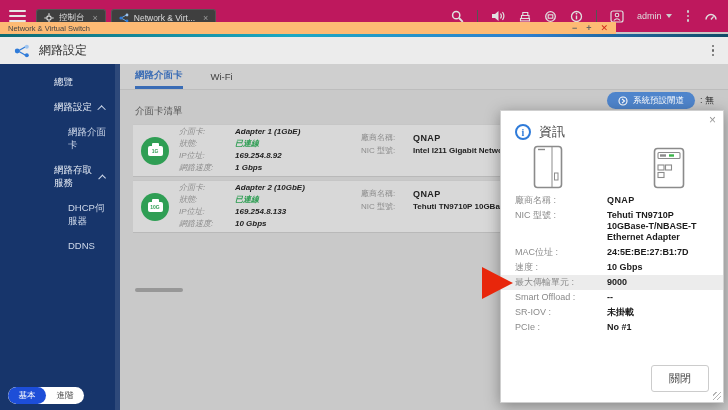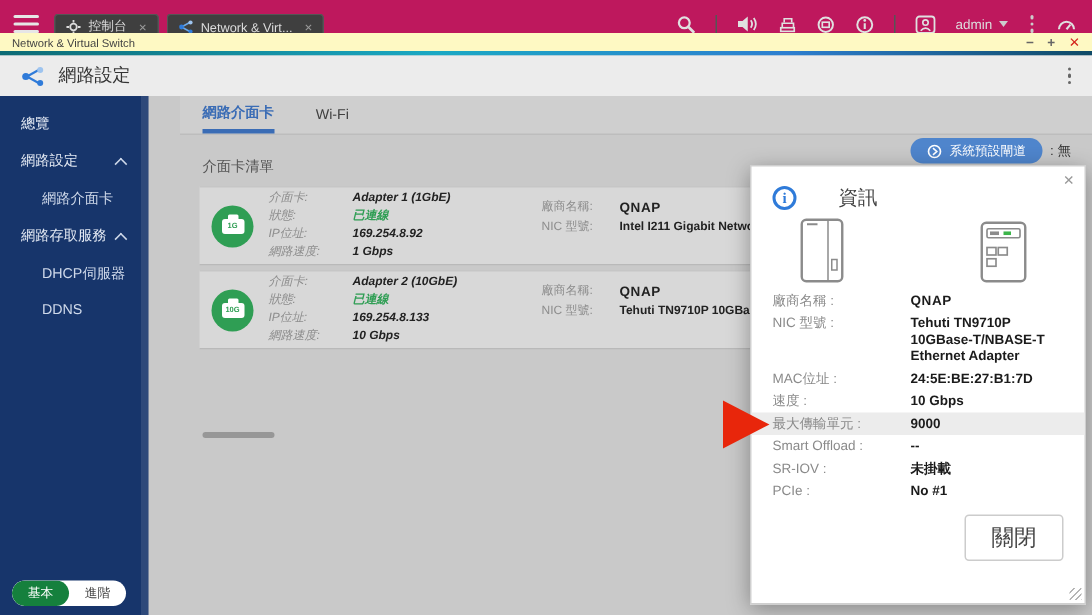--- a/index.html
+++ b/index.html
@@ -15,41 +15,41 @@
   .topbar .spacer { flex:1; }
   .top-icons { display:flex; align-items:center; gap:13px; margin-right:10px;text-align:right; }
   .tdiv { width:1px; height:12px; background:#555; }
   .admin-box { display:flex; align-items:center; gap:4px; color:#ddd; font-size:9px; }
   .caret-down { width:0; height:0; border-left:3.5px solid transparent; border-right:3.5px solid transparent; border-top:4px solid #ccc; }
   .kebab { display:flex; flex-direction:column; gap:2px; padding:2px; }
   .kebab i { width:2.5px; height:2.5px; border-radius:50%; background:#ccc; display:block; }
   .kebab.dark i { background:#666; }
 
   
-  .window-bar { position:absolute; left:0; top:22px; width:728px; height:12px; background:#fef9c3; display:flex; align-items:center; padding:0 8px; font-size:7.5px; color:#444; z-index:3; }
+  .window-bar { position:absolute; left:0; top:22px; width:616px; height:12px; background:#fdba74; display:flex; align-items:center; padding:0 8px; font-size:7.5px; color:#444; z-index:3; }
   .win-controls { margin-left:auto; display:flex; gap:9px; align-items:center; font-weight:bold; }
   .win-controls .wc { font-size:9px; color:#666; cursor:pointer; }
   .win-controls .wc.close { color:#d4261c; }
   .gradient-line { position:absolute; left:0; top:34px; width:728px; height:3px; background:linear-gradient(90deg,#0d6b74,#1ba9c4 40%,#2e7fd0 72%,#0f4a66); z-index:3; }
 
   
   .app-header { position:absolute; left:0; top:37px; width:728px; height:27px; background:#ececec; display:flex; align-items:center; padding:0 12px 0 14px; z-index:3; }
   .app-title { font-size:12px; color:#333; margin-left:9px; }
   .app-header .kebab { margin-left:auto; }
 
   
-  .sidebar { position:absolute; left:0; top:64px; width:99px; height:346px; background:#17356b; z-index:2; }
+  .sidebar { position:absolute; left:0; top:64px; width:120px; height:346px; background:#17356b; z-index:2;padding-left:40px; }
   .sidebar::after { content:""; position:absolute; right:0; top:0; bottom:0; width:5px; background:rgba(255,255,255,.10); }
   .side-item { padding:6px 14px; font-size:9.5px; color:#e4eaf4; cursor:pointer; display:flex; align-items:center; }
   .side-item.child { padding-left:28px; color:#cfd9ea; }
   .side-item .chev { margin-left:auto; width:6px; height:6px; border-left:1.5px solid #cfd9ea; border-top:1.5px solid #cfd9ea; transform:rotate(45deg) translateY(2px); }
   .side-item.overview { padding-top:12px; }
   .footer-toggle { position:absolute; left:8px; bottom:6px; width:76px; height:17px; background:#fff; border-radius:9px; display:flex; overflow:hidden; cursor:pointer; }
   .seg { flex:1; display:flex; align-items:center; justify-content:center; font-size:8.5px; }
-  .seg.basic { background:#15803d; color:#fff; border-radius:9px;text-align:center; }
+  .seg.basic { background:#1d4ed8; color:#fff; border-radius:9px;text-align:center; }
   .seg.adv { color:#444; }
 
   
   .content { position:absolute; left:120px; top:64px; width:608px; height:346px; background:#c9c9c9; z-index:1; }
   .tabs-row { height:26px; background:#cfcfcf; border-bottom:1px solid #bdbdbd; display:flex; align-items:flex-end; padding-left:15px; gap:28px; }
   .tab-item { font-size:9.5px; color:#3f3f3f; padding-bottom:7px; cursor:pointer; }
   .tab-item.active { color:#3a6cb5; font-weight:bold; padding-bottom:4px; border-bottom:3px solid #3a6cb5; }
   .gateway-row { position:absolute; top:28px; right:14px; display:flex; align-items:center; gap:5px;justify-content:center; }
   .gateway-pill { background:#4f85cc; border-radius:9px; color:#fff; font-size:8.5px; height:17px; display:flex; align-items:center; gap:5px; padding:0 11px; cursor:pointer; }
   .gateway-val { font-size:9px; color:#333; }
@@ -68,31 +68,31 @@
   .fgrid2 .lab { color:#8d8d8d; }
   .fgrid2 .val { color:#222; font-weight:bold; white-space:nowrap; }
   .qnap-logo { font-weight:800; color:#14407e; font-size:9px; letter-spacing:.4px; }
   .hscroll-thumb { position:absolute; top:224px; left:15px; width:48px; height:4px; border-radius:2px; background:#979797; cursor:pointer; }
 
   
   .dialog { position:absolute; left:500px; top:110px; width:224px; height:293px; background:#fff; border:1px solid #cfcfcf; box-shadow:0 3px 14px rgba(0,0,0,.35); z-index:5; }
   .dialog-close { position:absolute; top:2px; right:7px; color:#999; font-size:12px; cursor:pointer; }
   .dialog-header { display:flex; align-items:center; gap:8px; padding:11px 14px 1px; height:32px; }
   .info-icon { width:16px; height:16px; border:2px solid #2f7bd9; border-radius:50%; color:#2f7bd9; font-size:10px; font-weight:bold; display:flex; align-items:center; justify-content:center; font-family:"Liberation Serif","DejaVu Serif",serif; }
-  .dialog-title { font-size:13px; color:#444;margin-left:20px; }
+  .dialog-title { font-size:13px; color:#444; }
   .devices { height:48px; display:flex; justify-content:space-between; align-items:flex-end; padding:0 38px 2px 32px; }
   .dtabs { display:flex; gap:16px; padding:0 14px; border-bottom:1px solid #e0e0e0; margin-top:3px; }
   .dtab { font-size:9.5px; color:#555; padding:4px 2px 5px; cursor:pointer; }
   .dtab.active { color:#2f7bd9; padding-bottom:2px; border-bottom:3px solid #2f7bd9; }
   .dfields { margin-top:2px; font-size:9px; }
   .drow { display:flex; padding:2px 14px; min-height:15px; align-items:flex-start; }
   .dlabel { width:92px; color:#8a8a8a; flex-shrink:0; line-height:11px; }
   .dvalue { font-weight:bold; color:#1b1b1b; flex:1; line-height:11px; }
   .drow.highlight { background:#ececec; }
-  .dialog-close-btn { position:absolute; right:14px; bottom:28px; padding:5px 17px; border:1px solid #ccc; border-radius:3px; background:#fff; font-size:15px; color:#444; cursor:pointer; font-family:inherit; }
+  .dialog-close-btn { position:absolute; right:14px; bottom:10px; padding:5px 17px; border:1px solid #ccc; border-radius:3px; background:#fff; font-size:11px; color:#444; cursor:pointer; font-family:inherit; }
   .resize-handle { position:absolute; right:2px; bottom:2px; width:8px; height:8px; background:repeating-linear-gradient(135deg,transparent 0 2px,#b5b5b5 2px 3px); cursor:nwse-resize; }
 
   
   .red-arrow { position:absolute; left:482px; top:267px; width:0; height:0; border-top:16px solid transparent; border-bottom:16px solid transparent; border-left:31px solid #e8260b; z-index:10; }
 
   svg { display:block; }
 </style>
 </head>
 <body>
 

